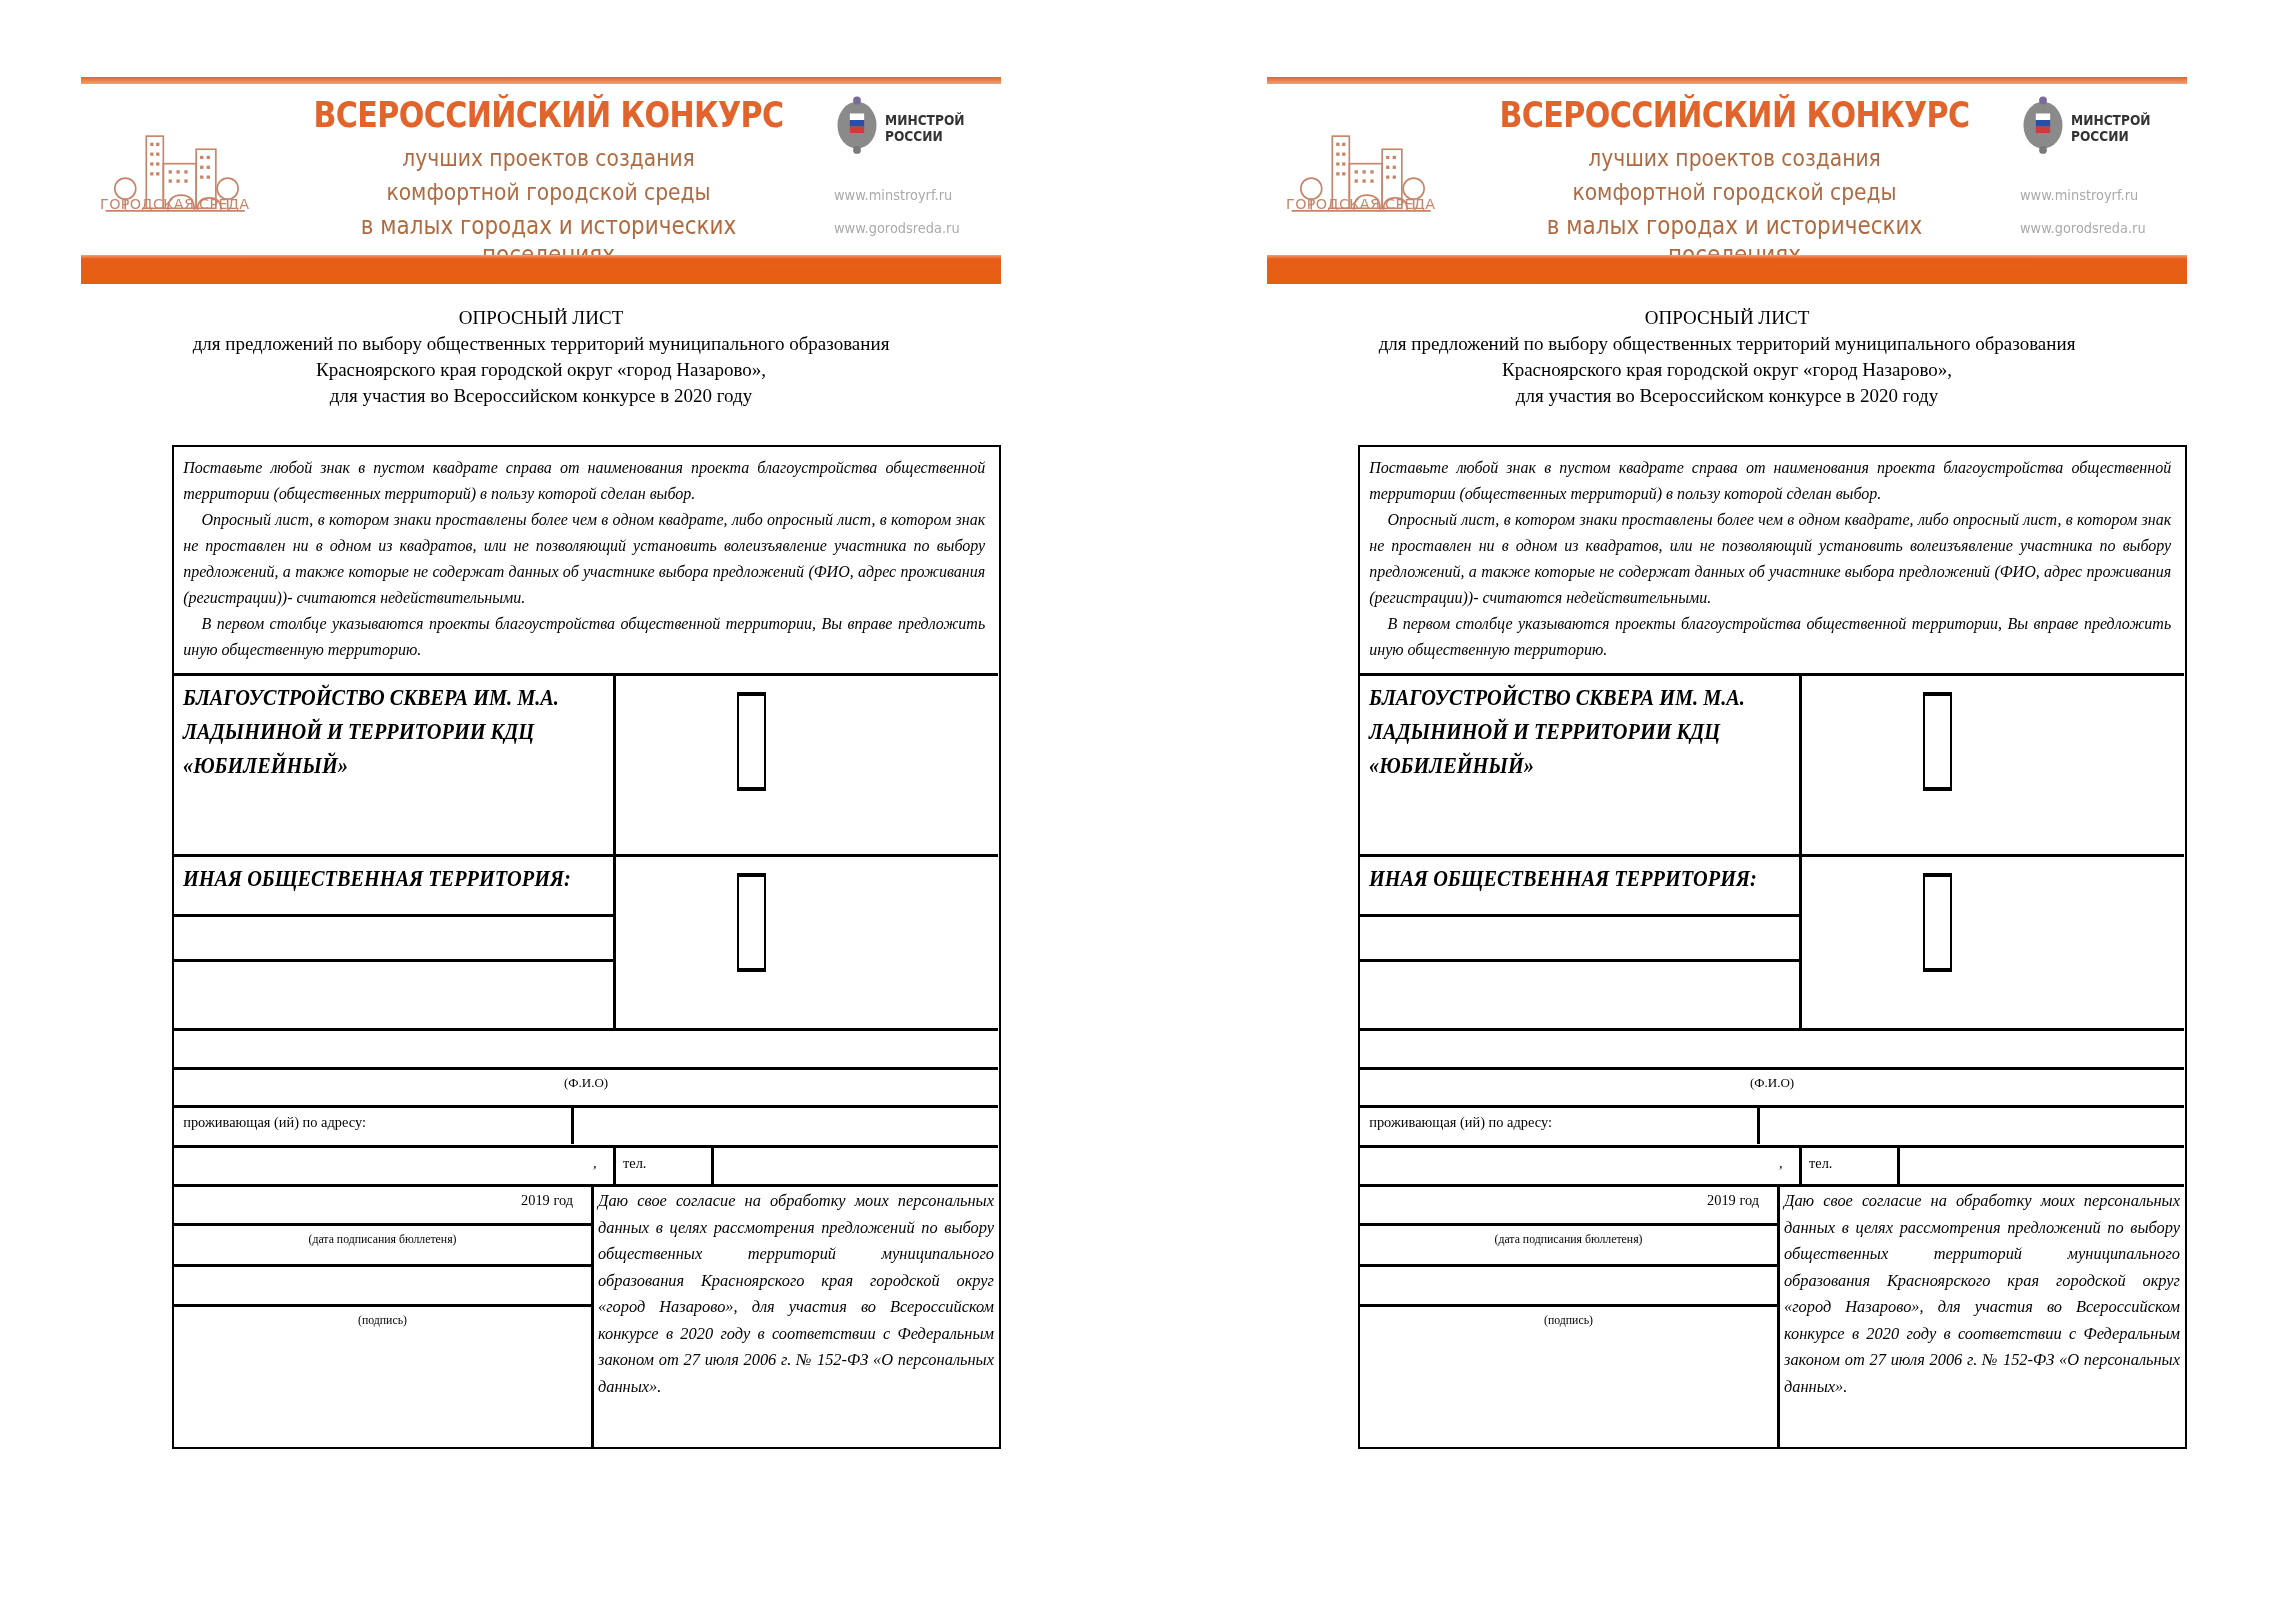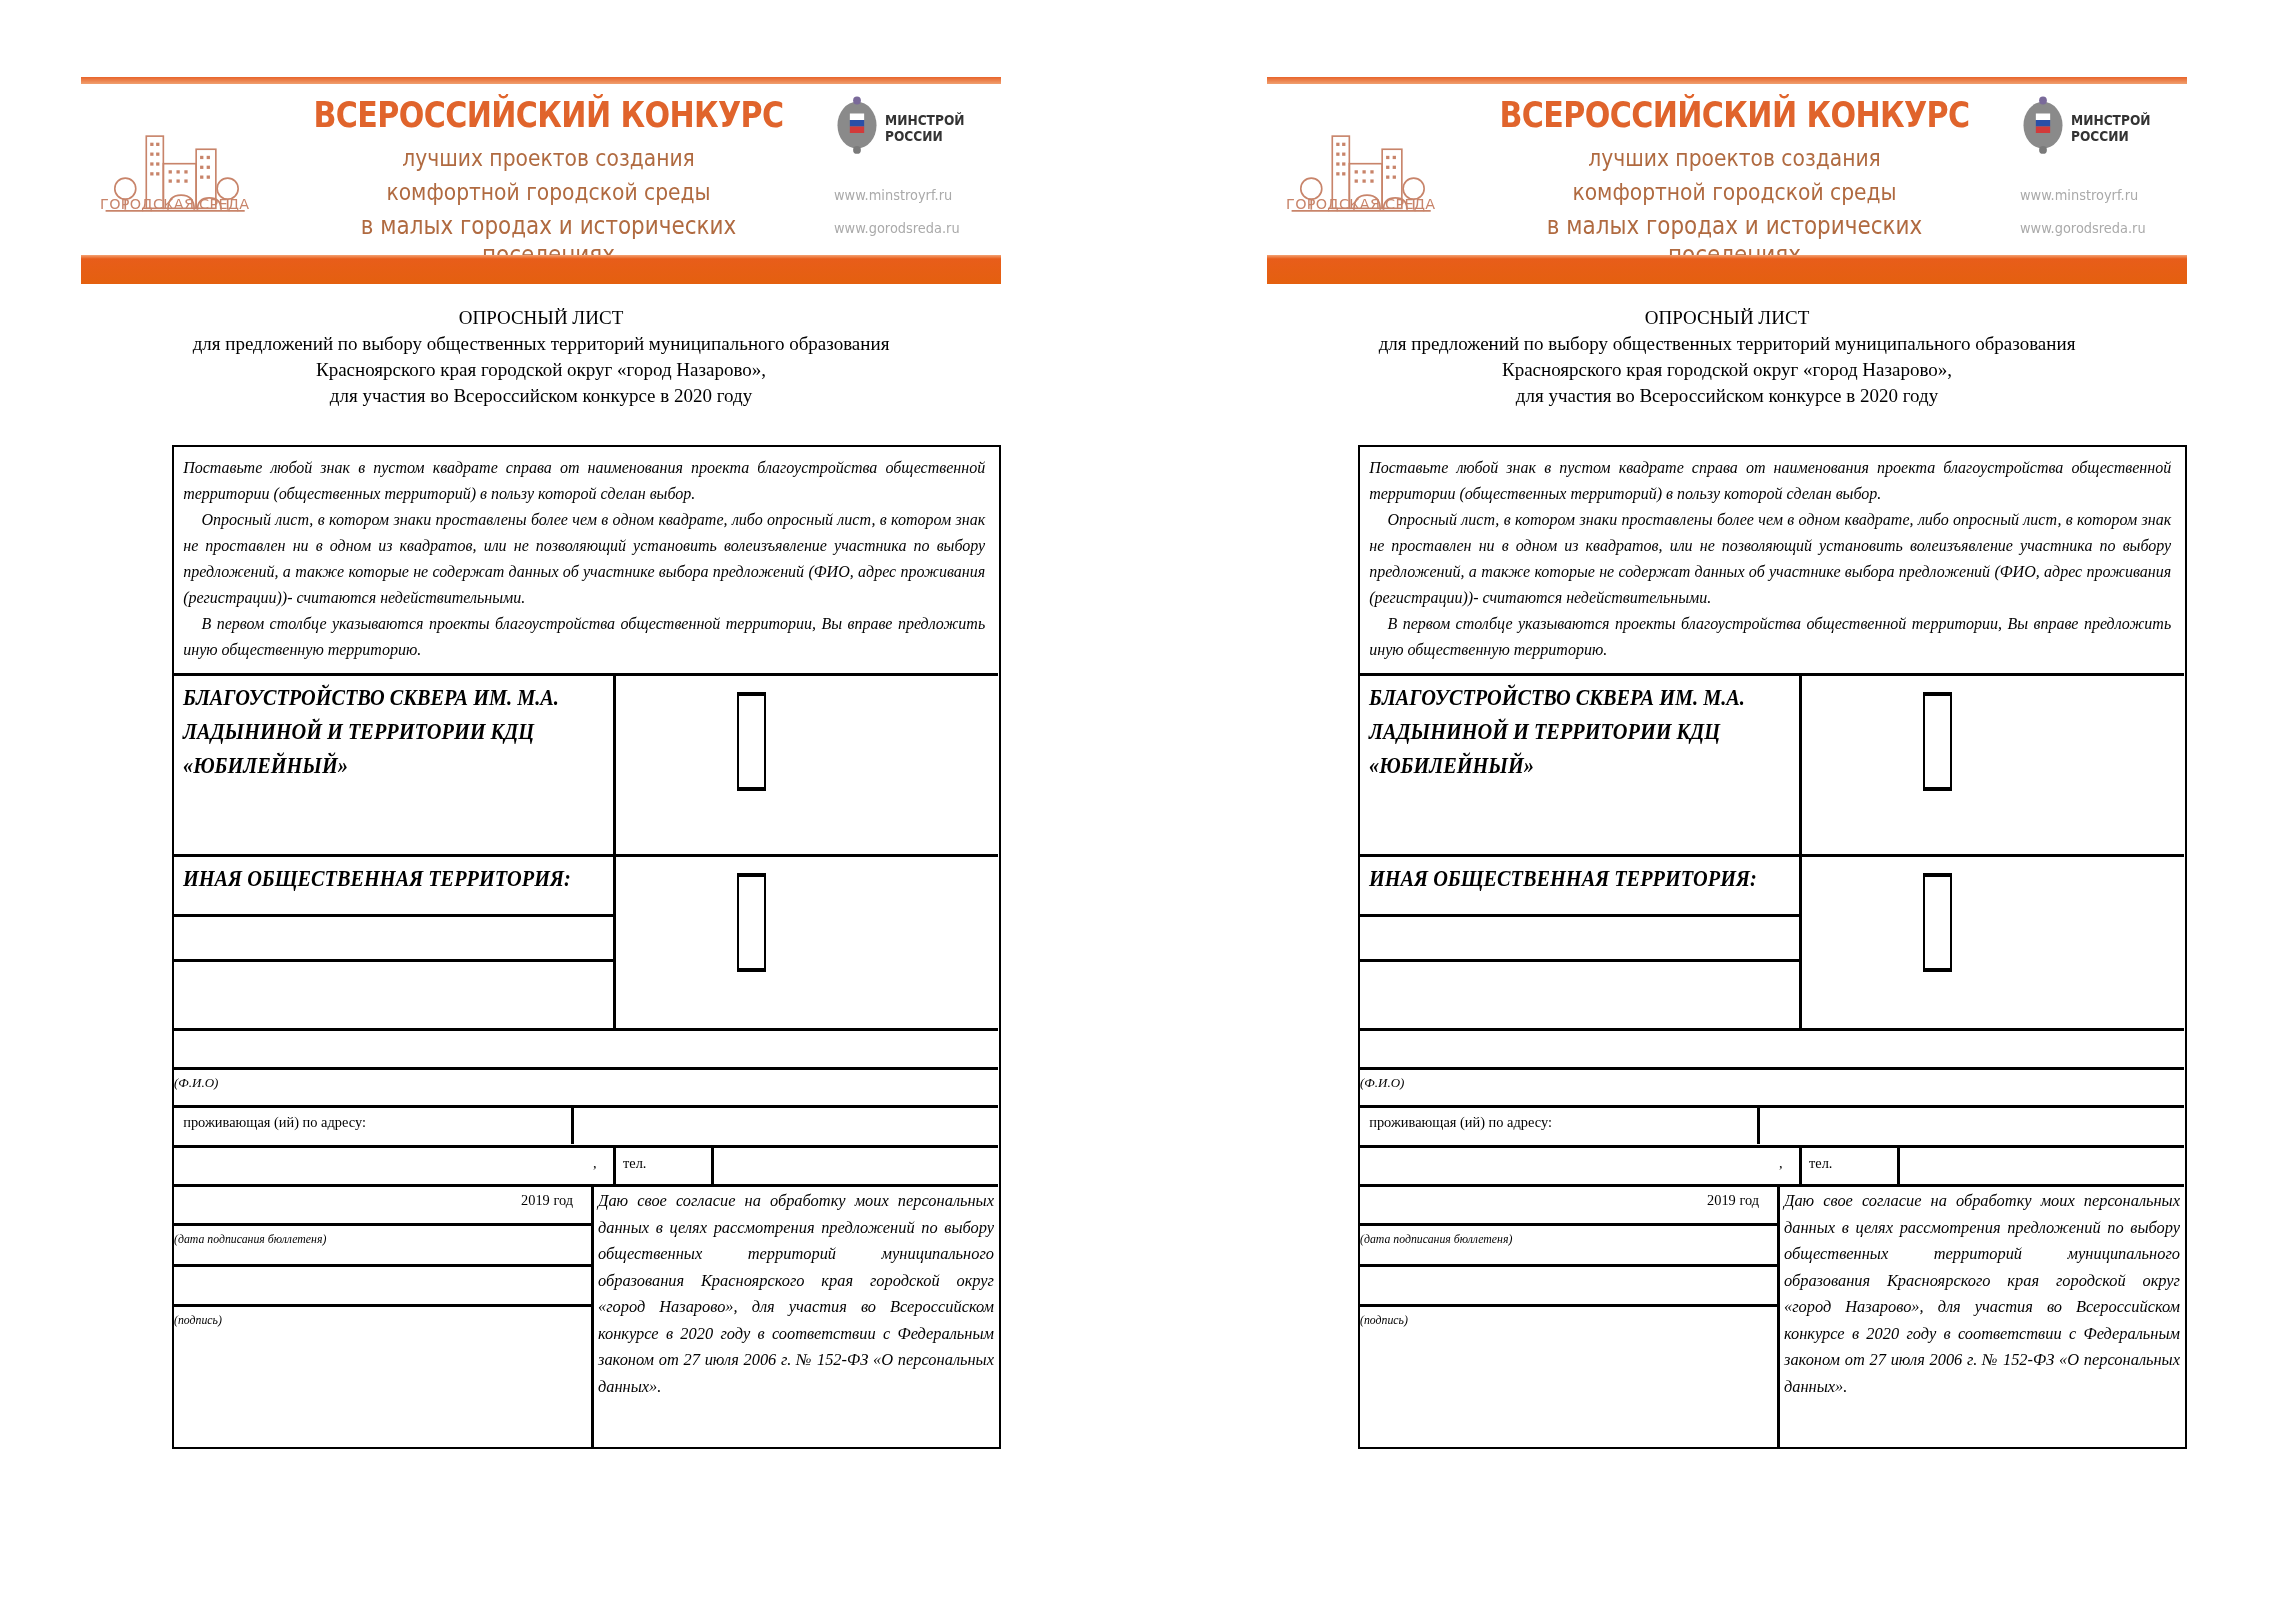--- a/index.html
+++ b/index.html
@@ -36,21 +36,21 @@
   .vline { position:absolute; width:2.6px; background:#000; }
 
   .instr { position:absolute; left:9.2px; top:7.9px; width:802px; font-style:italic; font-size:16px; line-height:26px; text-align:justify; }
   .instr p { margin:0;font-style:italic; }
   .instr p.indent { text-indent:18.3px; }
 
   .proj-label { position:absolute; left:9.2px; font-style:italic; font-weight:bold; font-size:23.6px; line-height:34px; transform:scaleX(0.86); transform-origin:left top; width:497px; }
   .checkbox { position:absolute; width:29px; height:99px; border-left:2.6px solid #000; border-right:2.6px solid #000; border-top:4.6px solid #000; border-bottom:4.6px solid #000; box-sizing:border-box; background:#fff; cursor:pointer; }
 
   .small { position:absolute; font-size:14.4px; white-space:nowrap;font-family:Liberation Serif, serif; }
-  .small-center { position:absolute; font-size:13px; white-space:nowrap;font-style:italic; }
+  .small-center { position:absolute; font-size:13px; text-align:center; white-space:nowrap; }
   .consent { position:absolute; left:424px; top:741px; width:396px; font-style:italic; font-size:16.4px; line-height:26.5px; text-align:justify; }
   .input-area { position:absolute; background:transparent; cursor:text; }
 </style>
 </head>
 <body>
 
 <div class="sheet left">
   <div class="banner">
     <div class="stripe-top"></div>
     <svg class="logo-left" viewBox="0 0 230 160">

